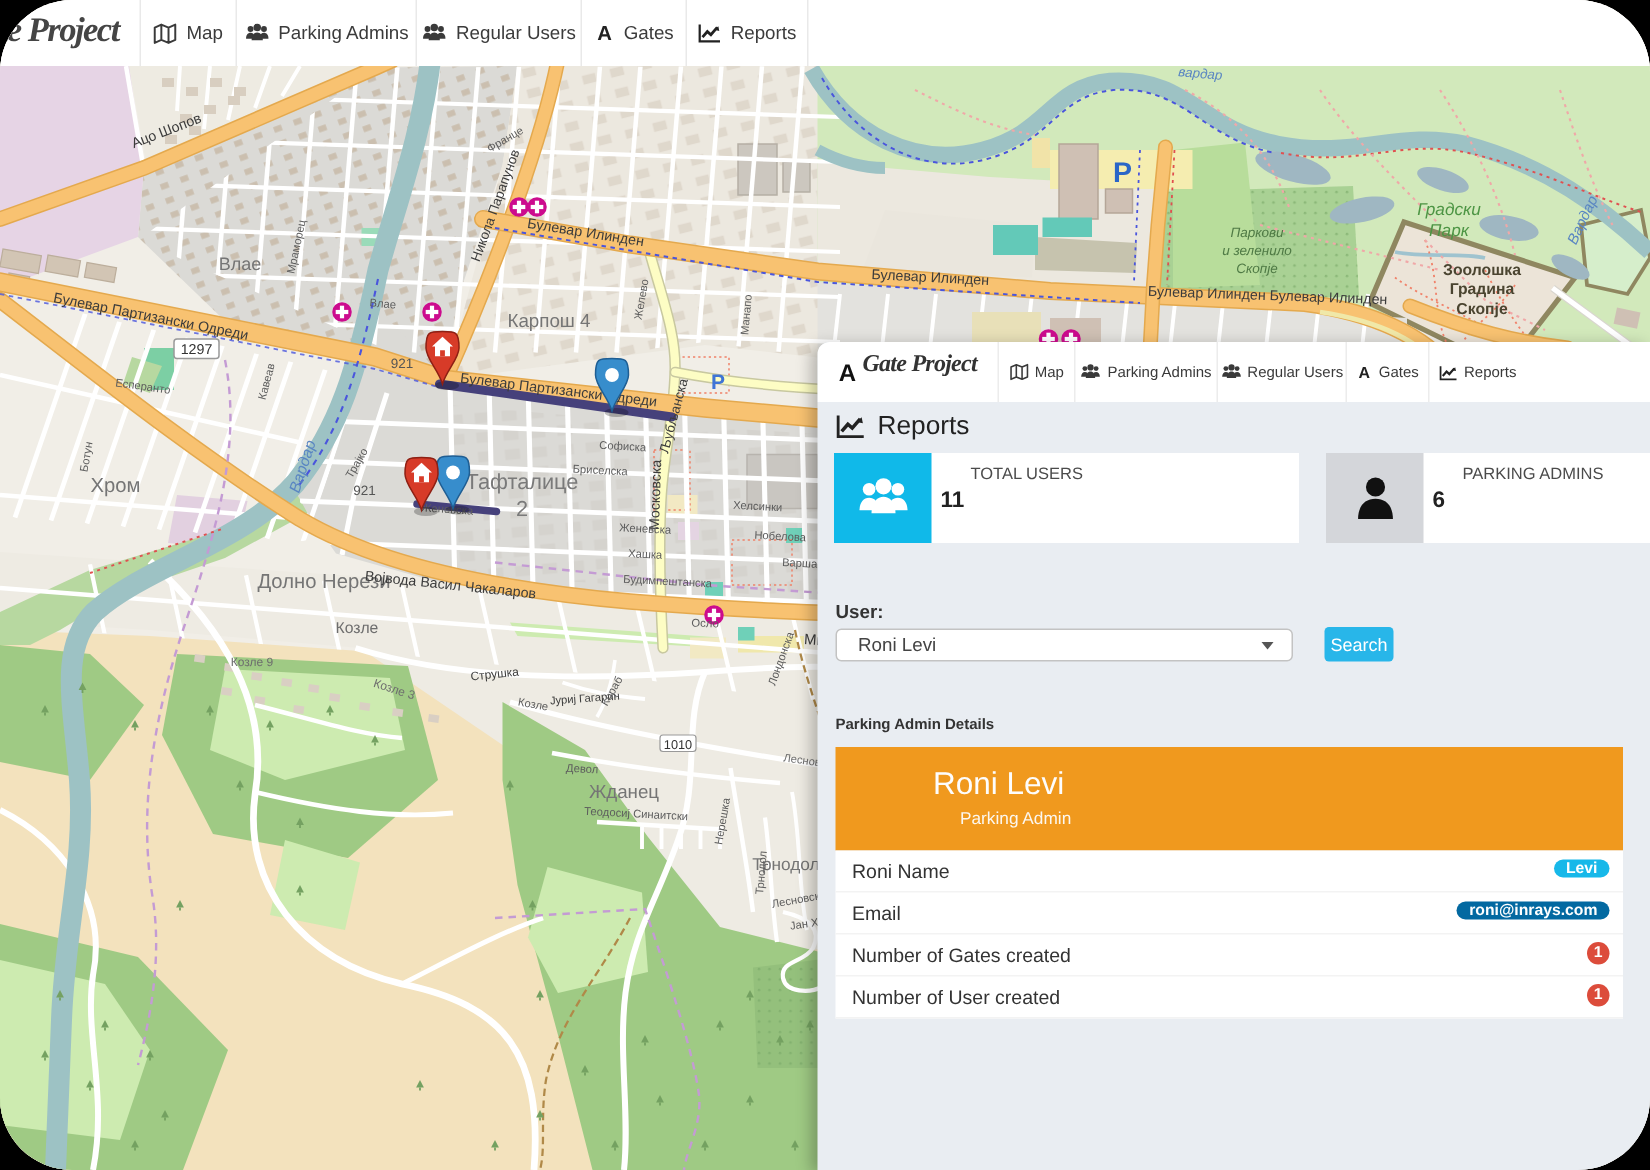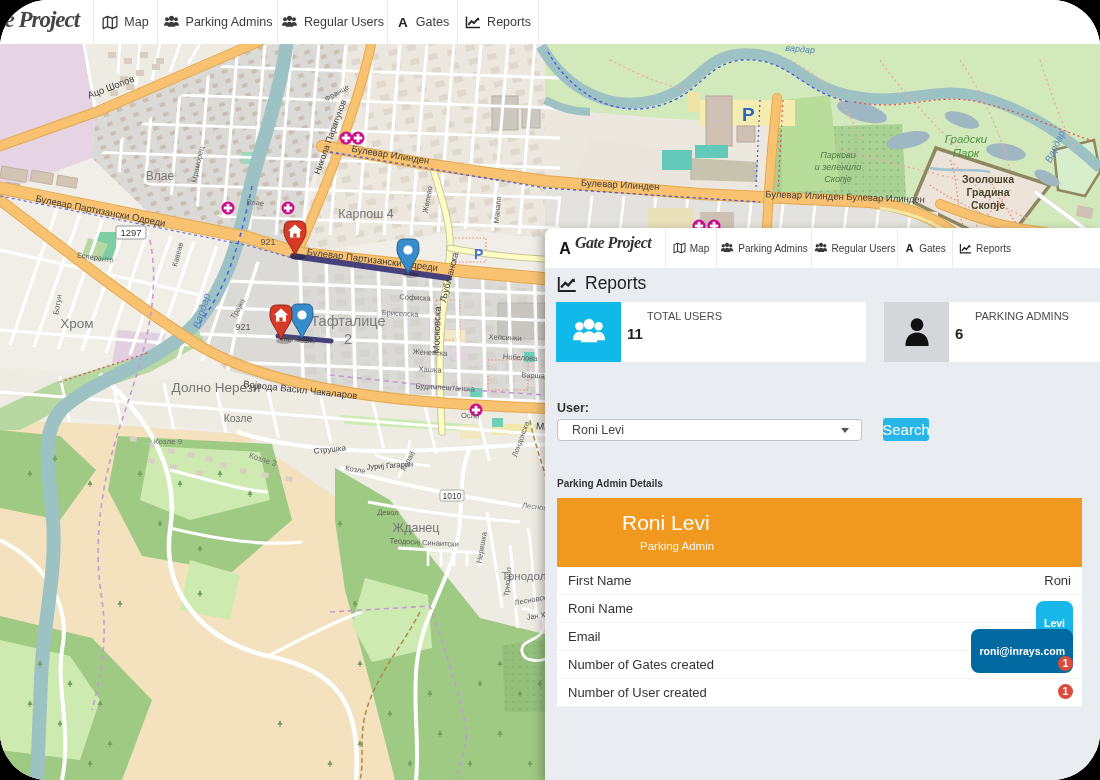--- a/index.html
+++ b/index.html
@@ -25,31 +25,31 @@
 .card{position:absolute;top:74px;height:60px;background:#fff;}
 .cicon{position:absolute;left:0;top:0;width:65px;height:60px;display:flex;align-items:center;justify-content:center;}
 .clabel{position:absolute;left:71px;top:8px;font-size:11px;color:#4b4b4b;margin-left:20px;}
 .cnum{position:absolute;left:71px;top:23px;font-size:15px;font-weight:700;color:#222;}
 .ulabel{position:absolute;left:12px;top:173px;font-size:12.5px;font-weight:700;color:#333;}
 .usel{position:absolute;left:12px;top:191px;width:305px;height:22px;background:#fff;border:1px solid #c3c3c3;
   border-radius:4px;box-sizing:border-box;font-size:12.5px;color:#444;line-height:20px;padding-left:14px;}
 .usel .car{position:absolute;right:12px;top:8px;width:0;height:0;border-left:4.5px solid transparent;
   border-right:4.5px solid transparent;border-top:5px solid #555;}
 .sbtn{position:absolute;left:338px;top:190px;width:46px;height:23px;background:#28b6e9;border-radius:3px;
-  color:#fff;font-size:15px;display:flex;align-items:center;justify-content:center;text-align:right;}
+  color:#fff;font-size:12px;display:flex;align-items:center;justify-content:center;text-align:right;}
 .pdlabel{position:absolute;left:12px;top:250px;font-size:10px;font-weight:700;color:#333;}
 .orange{position:absolute;left:12px;top:270px;width:525px;height:69px;background:#f0991e;}
 .orange .nm{position:absolute;left:65px;top:13px;font-size:21px;color:#fdfdfd;}
 .orange .sub{position:absolute;left:83px;top:42px;font-size:11.5px;color:#fcf7ef;}
 .tbl{position:absolute;left:12px;top:339px;width:525px;background:#fff;}
 .trow{position:relative;height:27px;border-bottom:1px solid #f3f3f3;}
 .tl{position:absolute;left:11px;top:6px;font-size:13px;color:#333;}
 .tv{position:absolute;right:11px;top:6px;font-size:13px;color:#333;}
 .badge{position:absolute;right:9px;top:6px;font-size:10.5px;font-weight:700;color:#fff;border-radius:8px;
-  padding:16px 8px;line-height:12px;}
+  padding:0 8px;line-height:12px;}
 .bcyan{background:#17b8e9;}
 .bgreen{background:#00a65a;}
 .bred{background:#0369a1;}
 .bnum{position:absolute;right:9px;top:5px;width:15px;height:15px;border-radius:50%;background:#dc4c3b;
   color:#fff;font-size:10.5px;font-weight:700;text-align:center;line-height:15px;}
 </style></head><body>
 <div class="page">
 
 <div class="mapwrap"><svg width="1100" height="780" viewBox="0 0 1100 780">
         <defs>
@@ -740,24 +740,20 @@
       <div class="ulabel">User:</div>
       <div class="usel">Roni Levi<span class="car"></span></div>
       <div class="sbtn">Search</div>
       <div class="pdlabel">Parking Admin Details</div>
       <div class="orange">
         <div class="nm">Roni Levi</div>
         <div class="sub">Parking Admin</div>
       </div>
       <div class="tbl">
         <div class="trow">
-          <span class="tl">First Name</span>
-          <span class="tv">Roni</span>
-        </div>
-        <div class="trow">
           <span class="tl">Roni Name</span>
           <span class="badge bcyan">Levi</span>
         </div>
         <div class="trow">
           <span class="tl">Email</span>
           <span class="badge bred">roni@inrays.com</span>
         </div>
         <div class="trow">
           <span class="tl">Number of Gates created</span>
           <span class="bnum">1</span>

